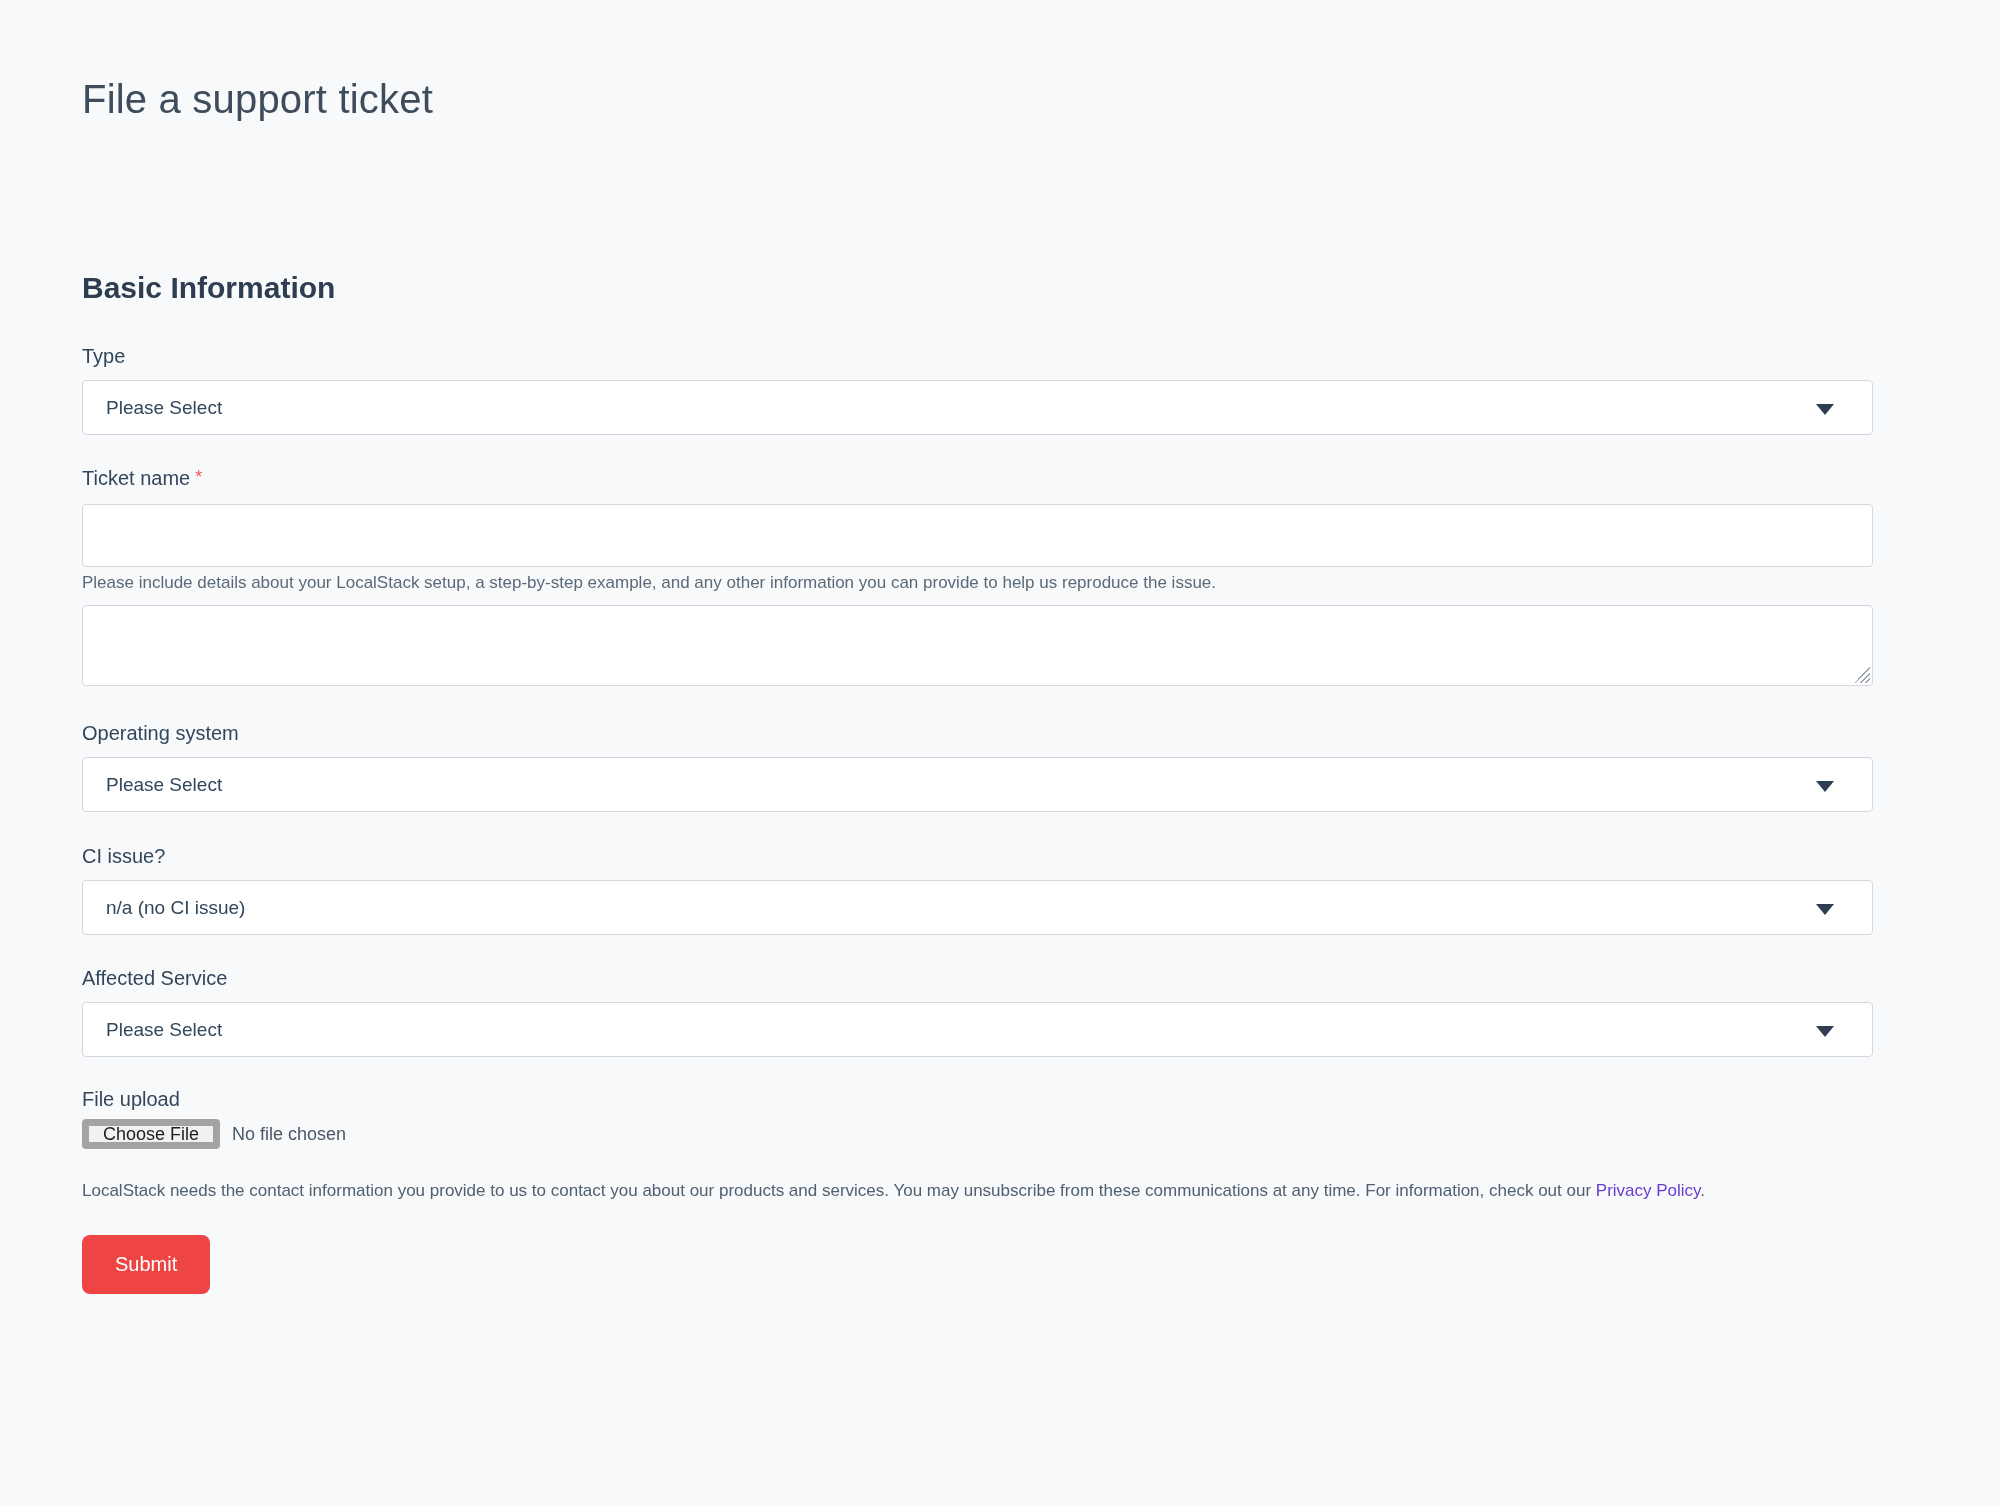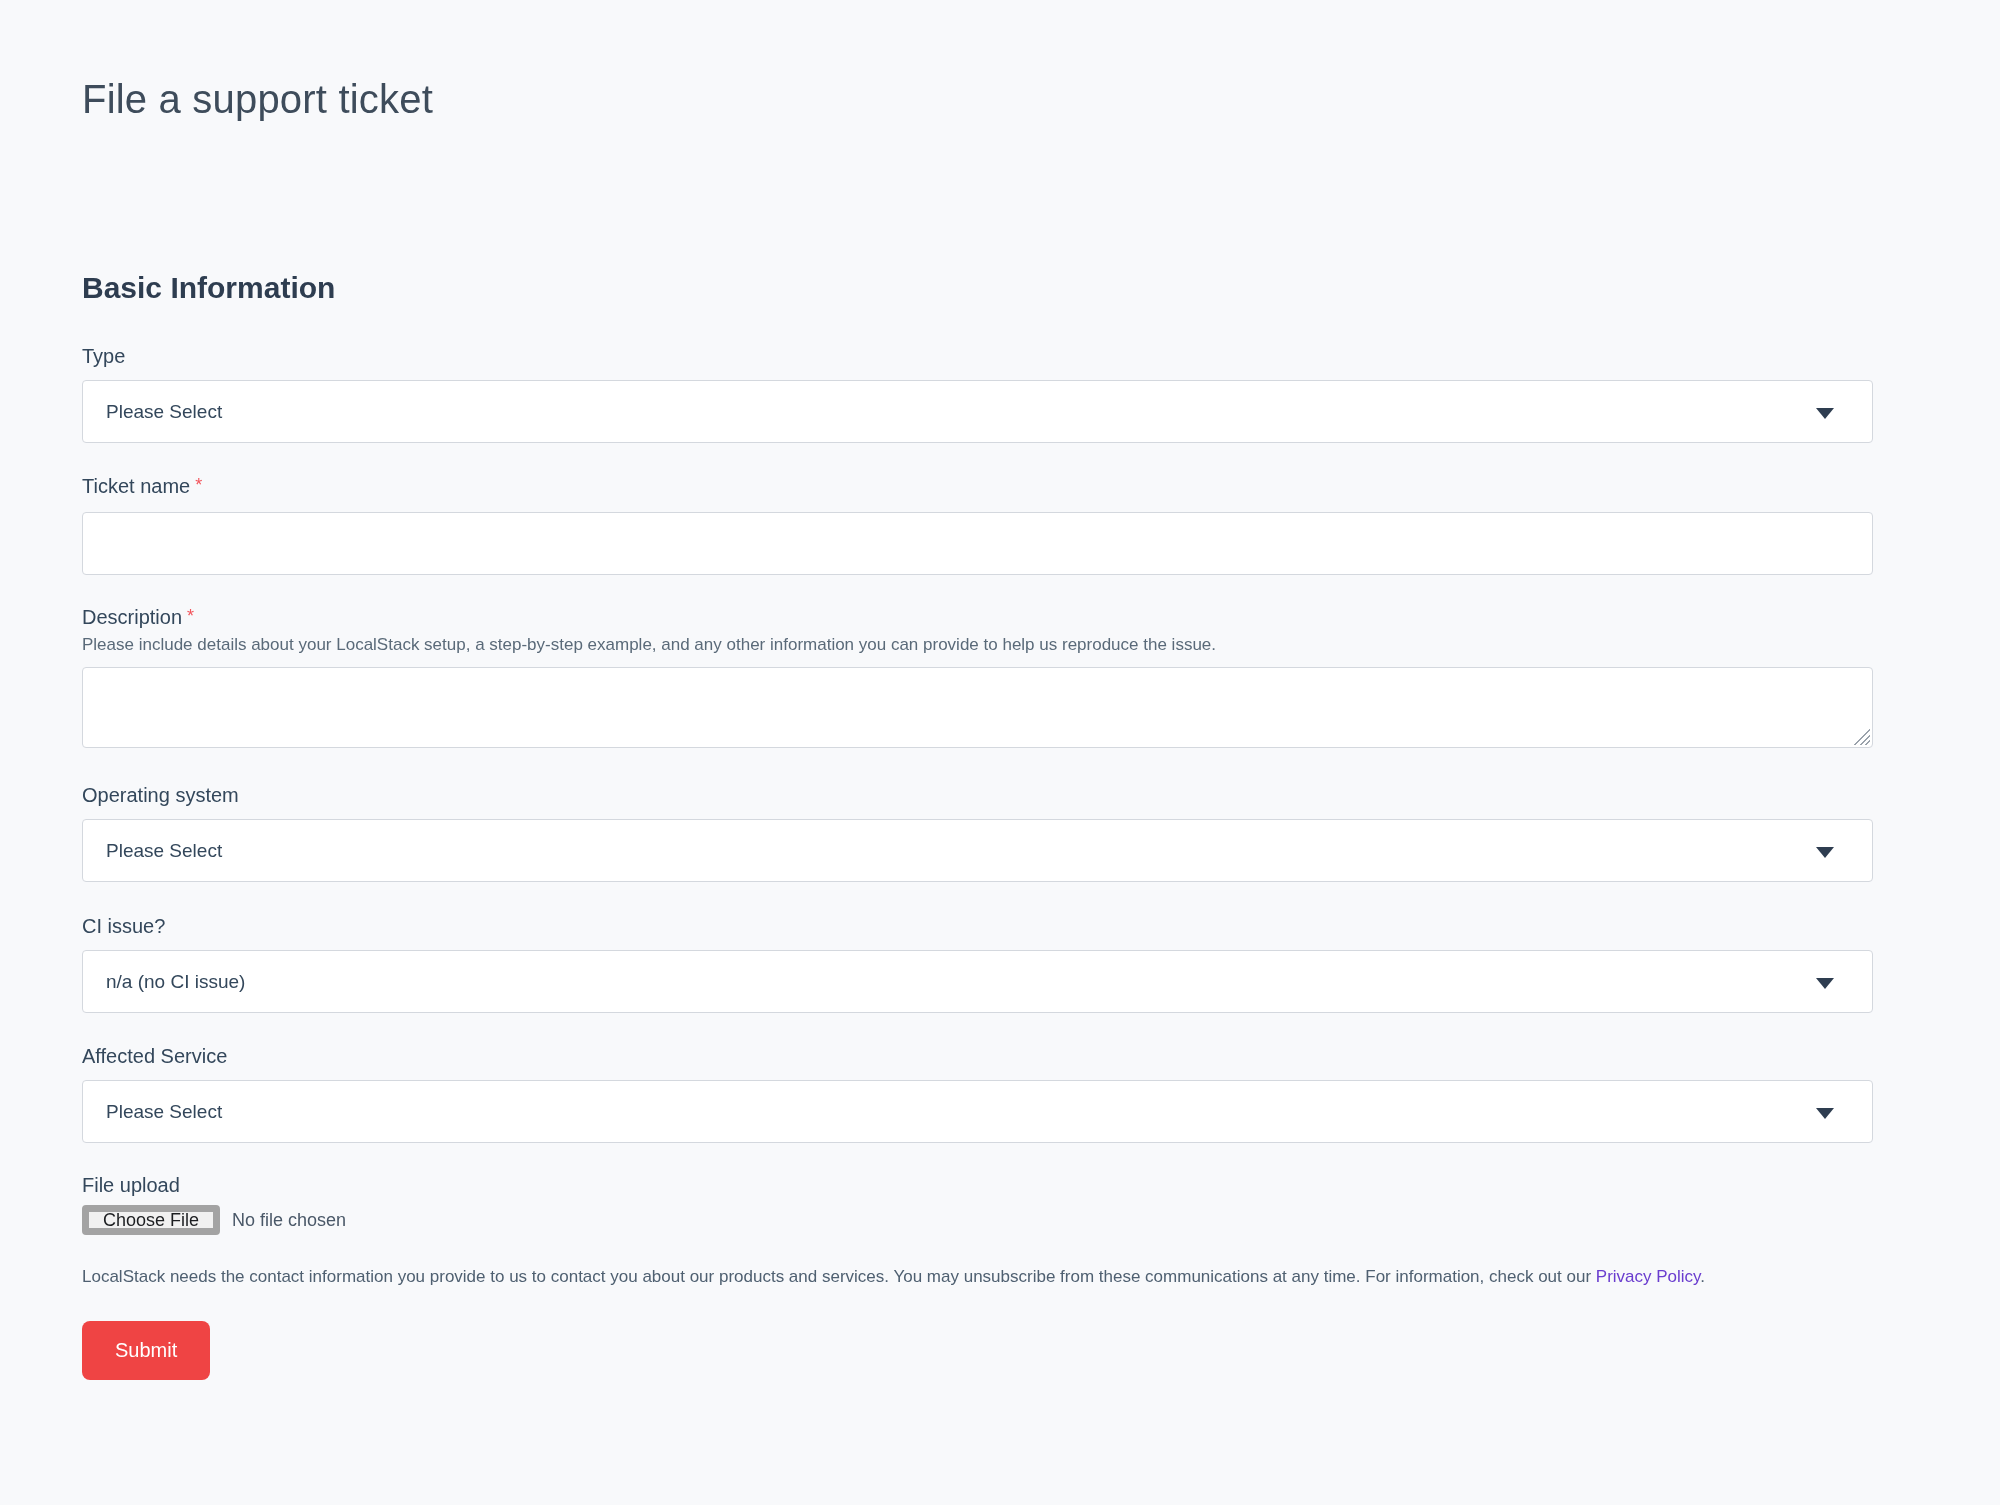--- a/index.html
+++ b/index.html
@@ -44,21 +44,21 @@
   .helper-text {
     margin-top: 5px;
     font-size: 17px;
     line-height: 22px;
     color: #5a6a79;
   }
   .select-box {
     margin-top: 12px;
     position: relative;
     width: 100%;
-    height: 63px;
+    height: 55px;
     background: #ffffff;
     border: 1px solid #d4d8de;
     border-radius: 4px;
     display: flex;
     align-items: center;
     padding: 0 60px 0 23px;
     cursor: pointer;
   }
   .select-value {
     font-size: 19px;
@@ -189,23 +189,20 @@
   <div class="select-box">
     <span class="select-value">Please Select</span>
     <span class="caret"></span>
   </div>
 
   <div class="label-row tight">
     <span class="field-label">Ticket name</span><span class="required-marker">*</span>
   </div>
   <input type="text" class="text-input" value="" style="">
 
-  <div class="label-row">
-    <span class="field-label">Description</span><span class="required-marker">*</span>
-  </div>
   <div class="helper-text">Please include details about your LocalStack setup, a step-by-step example, and any other information you can provide to help us reproduce the issue.</div>
   <div class="textarea-wrap">
     <textarea class="textarea" style=""></textarea>
     <span class="resize-grip"></span>
   </div>
 
 
   <div class="label-row os">
     <span class="field-label">Operating system</span>
   </div>

